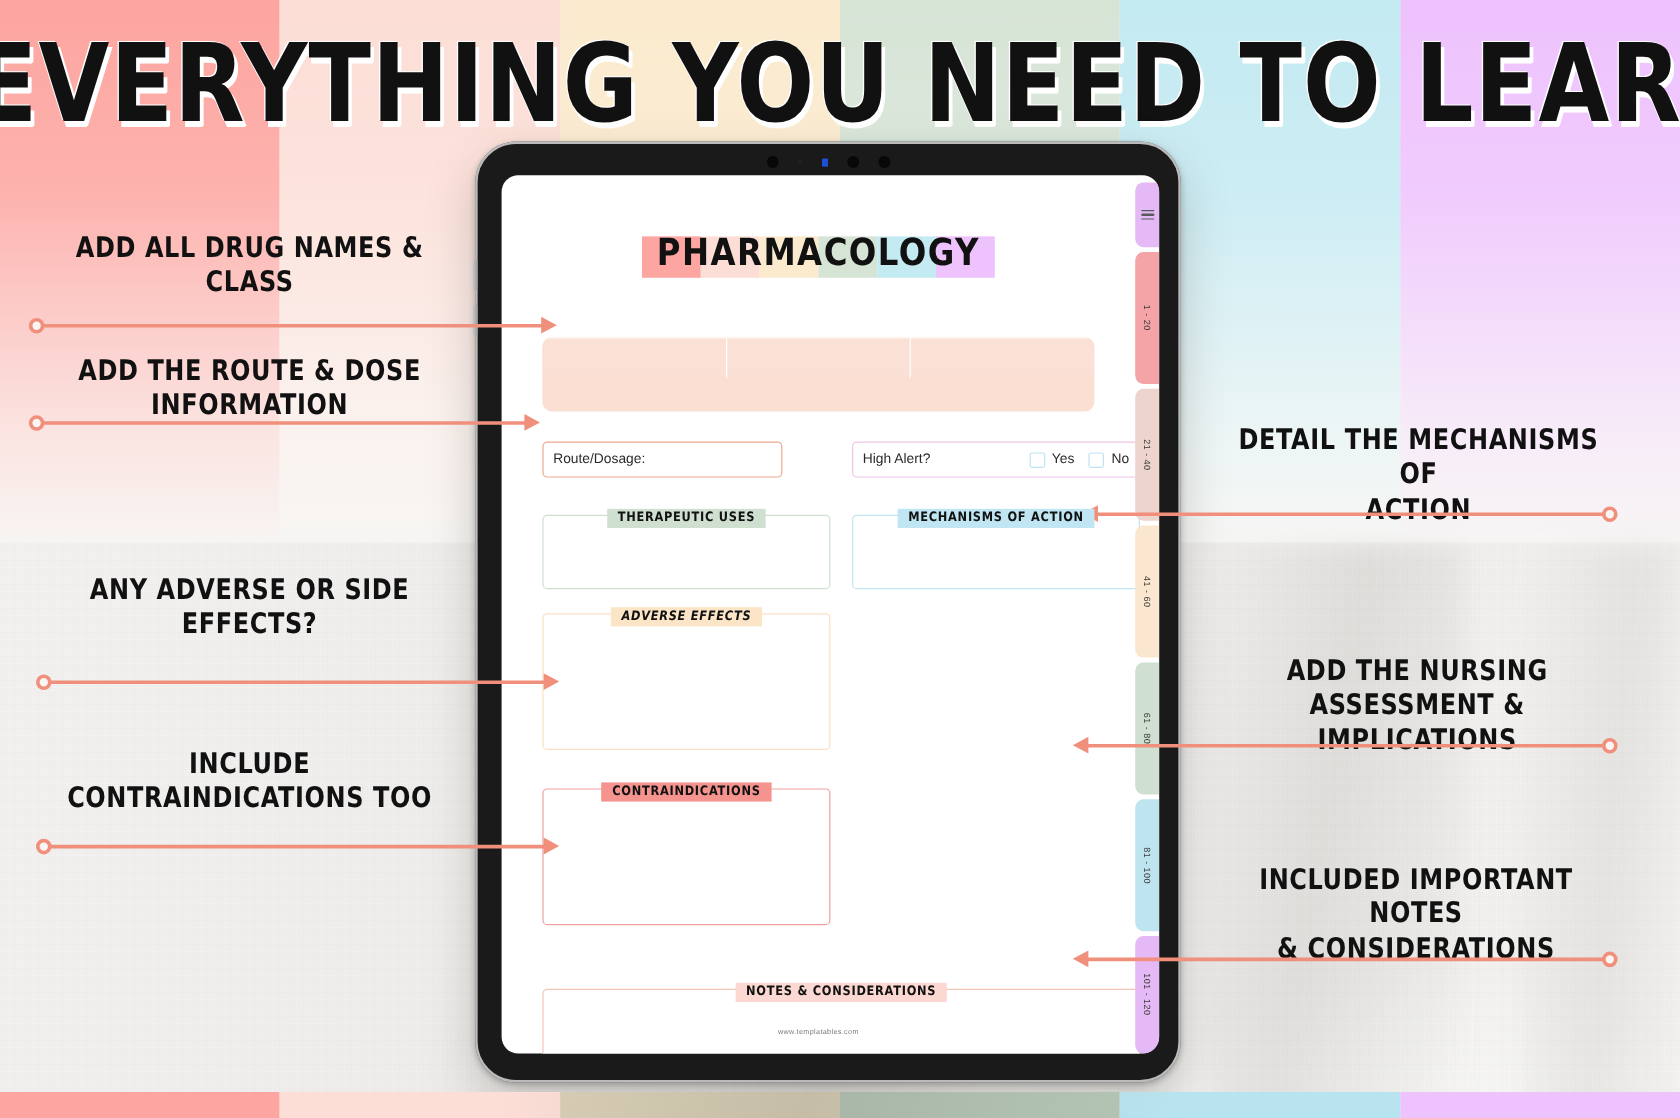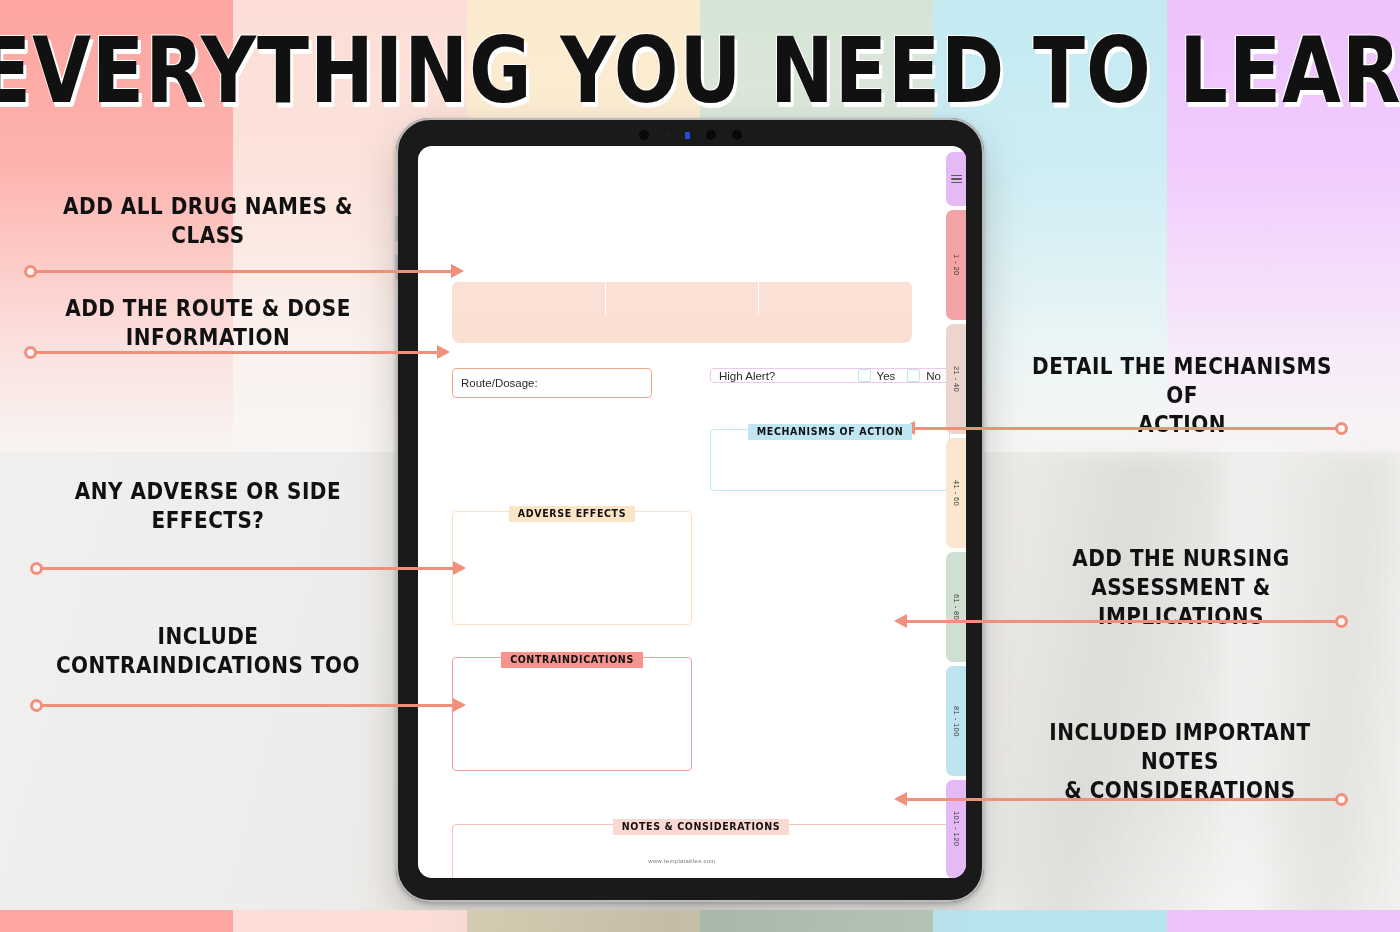--- a/index.html
+++ b/index.html
@@ -159,21 +159,21 @@
   
   .route-box {
     position: absolute; left: 34px; top: 222px;
     width: 200px; height: 30px;
     border: 1px solid #f0a890; border-radius: 4px;
     display: flex; align-items: center; padding-left: 8px;
     font-size: 11.5px; color: #2b2b2b;
   }
   .alert-box {
     position: absolute; left: 292px; top: 222px;
-    width: 240px; height: 15px;
+    width: 240px; height: 30px;
     border: 1px solid #eec6e9; border-radius: 4px;
     display: flex; align-items: center; padding: 0 8px;
     font-size: 11.5px; color: #2b2b2b;
   }
   .alert-label { flex: 1 1 auto; }
   .cb {
     width: 13px; height: 13px; border: 1px solid #bfe3f2; border-radius: 2px;
     background: #fff; margin-right: 6px;
   }
   .cb-txt { margin-right: 12px; font-size: 11.5px; }
@@ -279,47 +279,64 @@
       <div class="cam"></div>
       <div class="cam sm"></div>
       <div class="cam led"></div>
       <div class="cam"></div>
       <div class="cam"></div>
     </div>
 
     <div class="screen">
       <div class="page">
 
+        <div class="doc-title-wrap">
+          <div class="doc-title">
+            <div class="hl-bands">
+              <span style="background: rgb(253, 165, 160);"></span>
+              <span style="background: rgb(252, 222, 214);"></span>
+              <span style="background: rgb(251, 234, 205);"></span>
+              <span style="background: rgb(214, 228, 214);"></span>
+              <span style="background: rgb(196, 234, 242);"></span>
+              <span style="background: rgb(238, 194, 253);"></span>
+            </div>
+            <span class="t">PHARMACOLOGY</span>
+          </div>
+        </div>
 
         <div class="name-table" style="background: rgb(251, 223, 211);">
           <div class="nt-body">
             <div class="nt-cell"></div>
             <div class="nt-cell"></div>
             <div class="nt-cell"></div>
           </div>
         </div>
 
         <div class="route-box">
           <span>Route/Dosage:</span>
         </div>
         <div class="alert-box">
           <span class="alert-label">High Alert?</span>
           <span class="cb"></span>
           <span class="cb-txt">Yes</span>
           <span class="cb"></span>
           <span class="cb-txt" style="margin-right:0">No</span>
         </div>
 
+        <div class="sec" id="sec-therapeutic" style="left:34px;top:283px;width:240px;height:62px;">
+          <div class="sec-box" style="border: 1px solid rgb(207, 223, 208);"></div>
+          <div class="sec-title"><span style="background: rgb(207, 223, 208);">THERAPEUTIC USES</span></div>
+        </div>
 
         <div class="sec" id="sec-mechanisms" style="left:292px;top:283px;width:240px;height:62px;padding-left:38px;">
           <div class="sec-box" style="border: 1px solid rgb(191, 230, 242);"></div>
           <div class="sec-title"><span style="background: rgb(191, 230, 242);">MECHANISMS OF ACTION</span></div>
         </div>
 
-        <div class="sec" id="sec-adverse" style="left:34px;top:365px;width:240px;height:114px;">
+        <div class="sec" id="sec-adverse" style="left:34px;top:365px;width:240px;height:114px;font-style:italic;">
           <div class="sec-box" style="border: 1px solid rgb(251, 224, 196);"></div>
           <div class="sec-title"><span style="background: rgb(251, 229, 198);">ADVERSE EFFECTS</span></div>
         </div>
 
 
         <div class="sec" id="sec-contra" style="left:34px;top:511px;width:240px;height:114px;">
           <div class="sec-box" style="border: 1px solid rgb(240, 160, 160);"></div>
           <div class="sec-title"><span style="background: rgb(245, 147, 142);">CONTRAINDICATIONS</span></div>
         </div>
 

